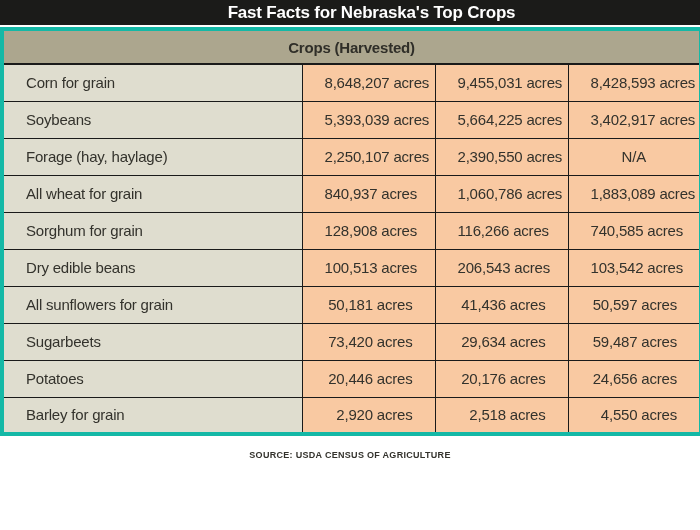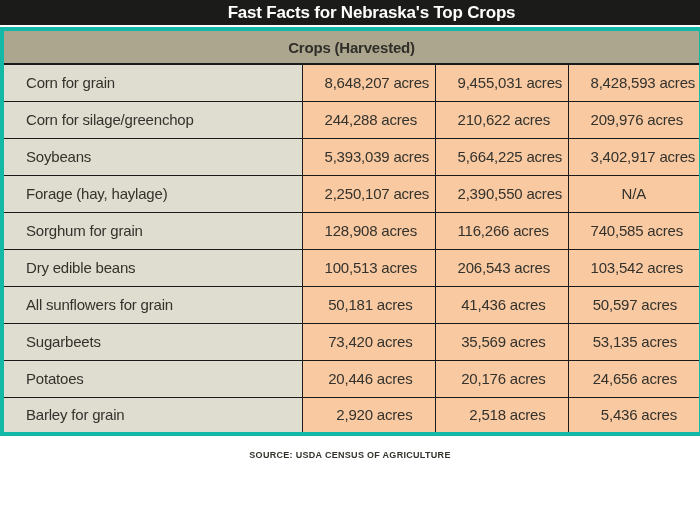--- a/index.html
+++ b/index.html
@@ -106,36 +106,36 @@
       </tr>
     </thead>
     <tbody>
         <tr>
           <td class="name-cell">Corn for grain</td>
           <td class="value-cell">8,648,207 acres</td>
           <td class="value-cell">9,455,031 acres</td>
           <td class="value-cell">8,428,593 acres</td>
         </tr>
         <tr>
-          <td class="name-cell">Corn for silage/greenchop</td>
-          <td class="value-cell">244,288 acres</td>
-          <td class="value-cell">210,622 acres</td>
-          <td class="value-cell">209,976 acres</td>
-        </tr>
-        <tr>
           <td class="name-cell">Soybeans</td>
           <td class="value-cell">5,393,039 acres</td>
           <td class="value-cell">5,664,225 acres</td>
           <td class="value-cell">3,402,917 acres</td>
         </tr>
         <tr>
           <td class="name-cell">Forage (hay, haylage)</td>
           <td class="value-cell">2,250,107 acres</td>
           <td class="value-cell">2,390,550 acres</td>
           <td class="value-cell na">N/A</td>
+        </tr>
+        <tr>
+          <td class="name-cell">All wheat for grain</td>
+          <td class="value-cell">840,937 acres</td>
+          <td class="value-cell">1,060,786 acres</td>
+          <td class="value-cell">1,883,089 acres</td>
         </tr>
         <tr>
           <td class="name-cell">Sorghum for grain</td>
           <td class="value-cell">128,908 acres</td>
           <td class="value-cell">116,266 acres</td>
           <td class="value-cell">740,585 acres</td>
         </tr>
         <tr>
           <td class="name-cell">Dry edible beans</td>
           <td class="value-cell">100,513 acres</td>
@@ -144,33 +144,33 @@
         </tr>
         <tr>
           <td class="name-cell">All sunflowers for grain</td>
           <td class="value-cell">50,181 acres</td>
           <td class="value-cell">41,436 acres</td>
           <td class="value-cell">50,597 acres</td>
         </tr>
         <tr>
           <td class="name-cell">Sugarbeets</td>
           <td class="value-cell">73,420 acres</td>
-          <td class="value-cell">35,569 acres</td>
-          <td class="value-cell">53,135 acres</td>
+          <td class="value-cell">29,634 acres</td>
+          <td class="value-cell">59,487 acres</td>
         </tr>
         <tr>
           <td class="name-cell">Potatoes</td>
           <td class="value-cell">20,446 acres</td>
           <td class="value-cell">20,176 acres</td>
           <td class="value-cell">24,656 acres</td>
         </tr>
         <tr>
           <td class="name-cell">Barley for grain</td>
           <td class="value-cell">2,920 acres</td>
           <td class="value-cell">2,518 acres</td>
-          <td class="value-cell">5,436 acres</td>
+          <td class="value-cell">4,550 acres</td>
         </tr>
       </tbody>
   </table>
   <div class="source-bar">
     <span>SOURCE: USDA CENSUS OF AGRICULTURE</span>
   </div>
 </div>
 
 </body></html>

